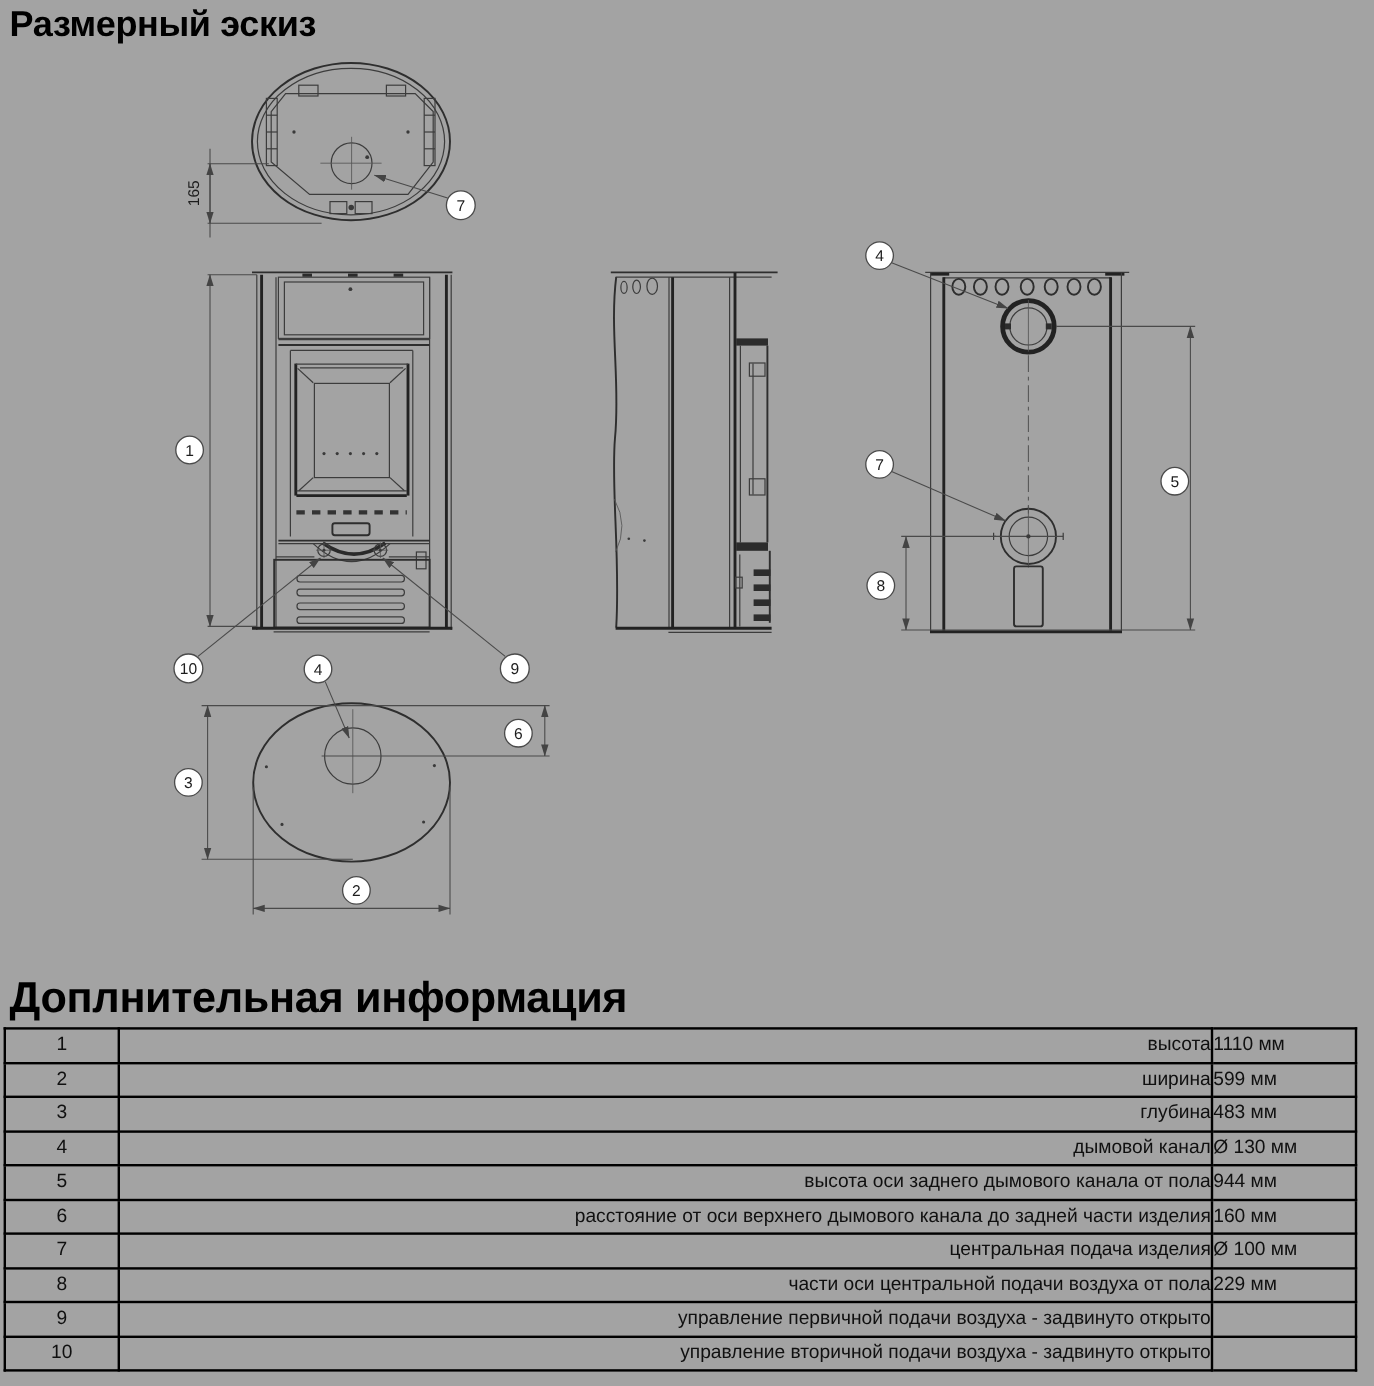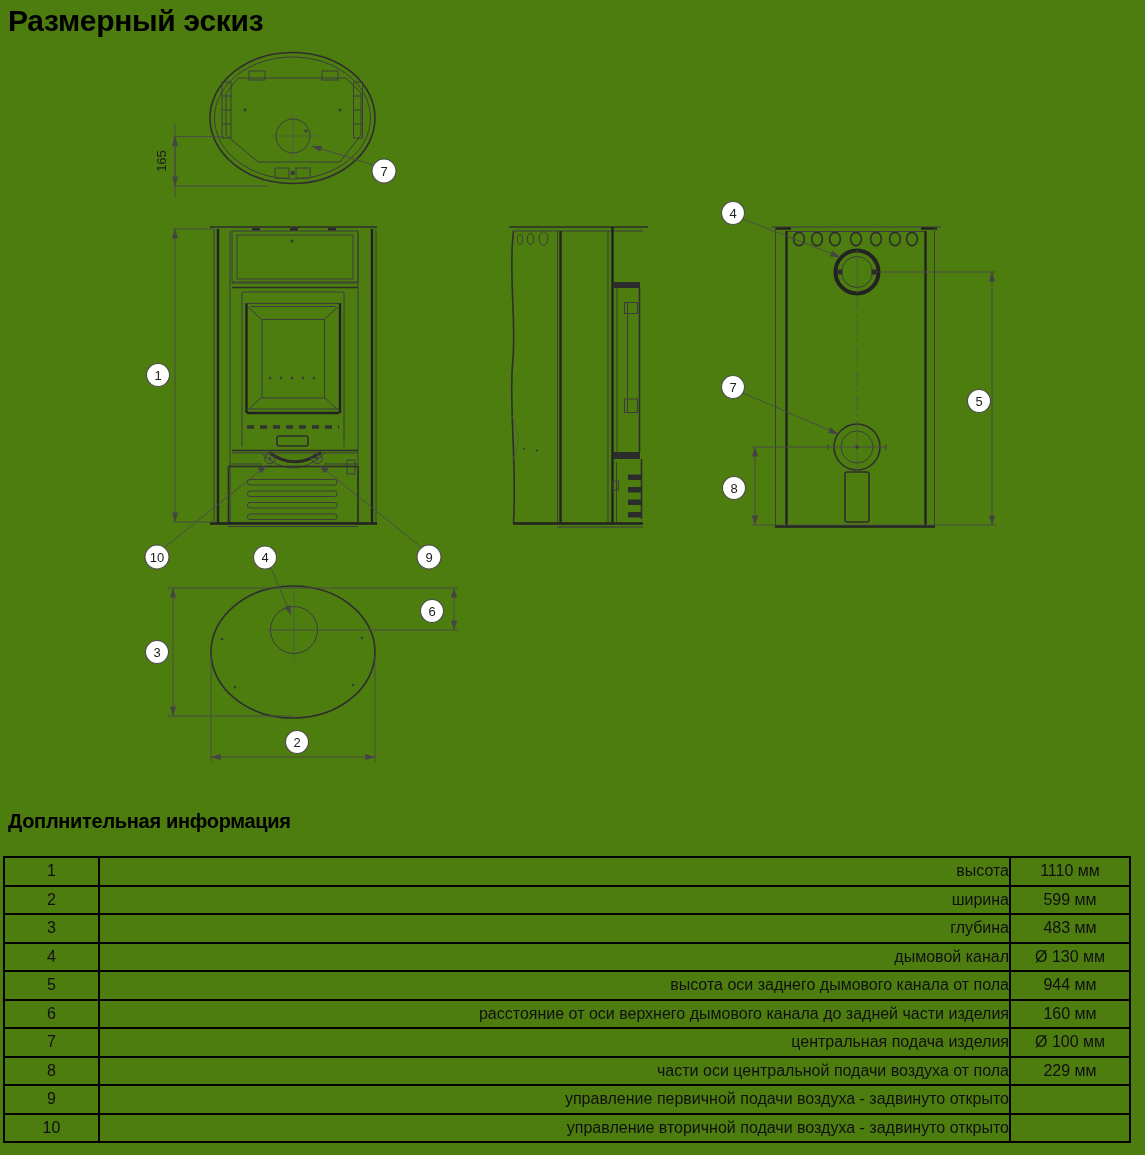--- a/index.html
+++ b/index.html
@@ -1,41 +1,41 @@
 <!DOCTYPE html>
 <html><head>
 <meta charset="utf-8">
 <style>
   html,body{margin:0;padding:0;background:#fff;}
-  .page{position:relative;width:1145px;height:1155px;background:#4d7c0f;overflow:hidden;
+  .page{position:relative;width:1145px;height:1155px;background:#a3a3a3;overflow:hidden;
         font-family:"Liberation Sans",sans-serif;color:#000;}
   h1,h2{position:absolute;margin:0;font-weight:bold;color:#000;letter-spacing:-0.3px;
         font-family:"Liberation Sans",sans-serif;}
   h1{left:8px;top:4px;font-size:30px;}
-  h2{left:8px;top:810px;font-size:20px;}
+  h2{left:8px;top:810px;font-size:36px;}
   svg.sketch{position:absolute;left:0;top:45px;}
   
   .s1{stroke:#3c3c3c;stroke-width:1;fill:none;}
   .s15{stroke:#2e2e2e;stroke-width:1.6;fill:none;}
   .s2{stroke:#222;stroke-width:2.4;fill:none;}
   .sd{stroke:#4a4a4a;stroke-width:0.9;fill:none;}
   .thin{stroke:#555;stroke-width:0.7;fill:none;}
   .dark{fill:#2c2c2c;stroke:none;}
   .dot{fill:#3a3a3a;stroke:none;}
   .co circle{fill:#fff;stroke:#4a4a4a;stroke-width:1.1;}
   .co text,.dimtxt{font-family:"Liberation Sans",sans-serif;font-size:13px;fill:#1d1d1d;
         text-anchor:middle;}
   
   table.info{position:absolute;left:3px;top:856px;width:1128px;border-collapse:collapse;
         table-layout:fixed;}
   table.info td{border:2px solid #000;height:26.5px;font-size:16px;padding:0;color:#101010;
         overflow:hidden;white-space:nowrap;}
   td.num{width:93px;text-align:center;}
   td.desc{padding-left:7px;border-right:none;text-align:right;}
-  td.val{width:118px;text-align:center;padding-right:5px;border-left:none;}
+  td.val{width:118px;text-align:left;padding-right:5px;border-left:none;}
 </style>
 </head>
 <body>
 
 <div class="page">
   <h1>Размерный эскиз</h1>
 
   <svg class="sketch" width="1145" height="765" viewBox="0 45 1145 765" xmlns="http://www.w3.org/2000/svg">
     <defs>
       <marker id="arr" viewBox="0 0 10 7" refX="9.6" refY="3.5" markerWidth="10" markerHeight="7" orient="auto-start-reverse" markerUnits="userSpaceOnUse">

